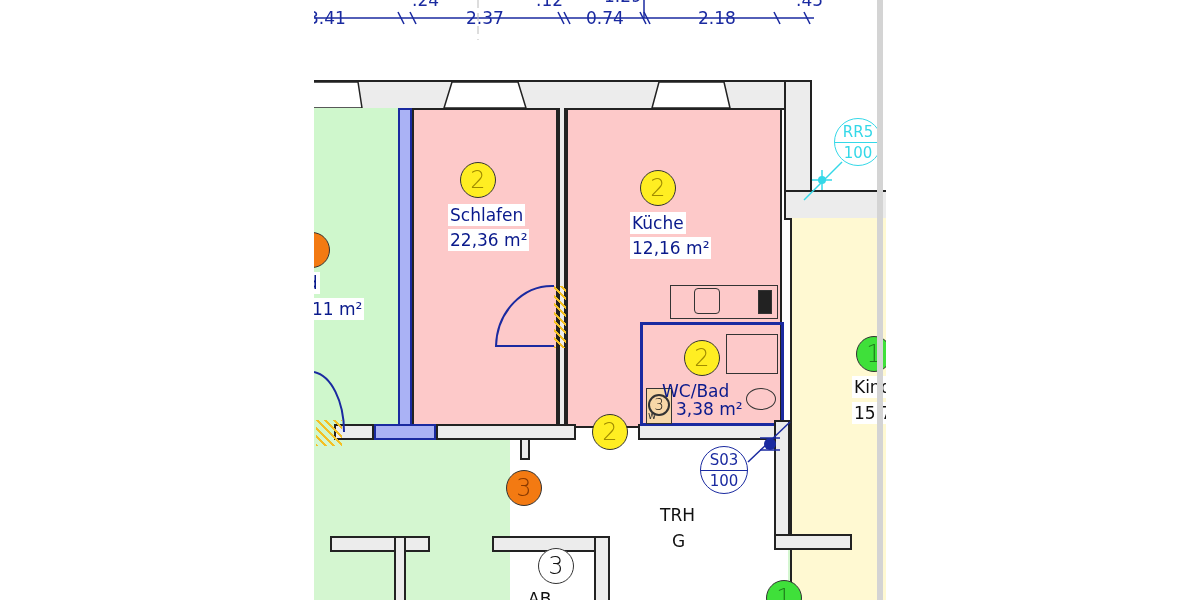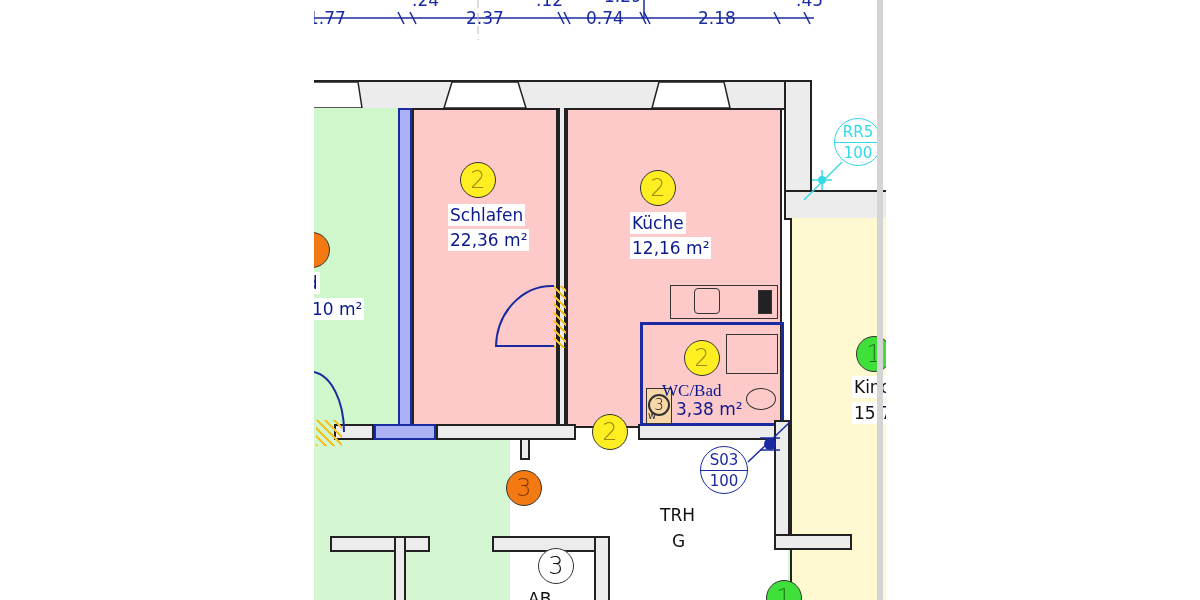--- a/index.html
+++ b/index.html
@@ -33,21 +33,21 @@
       <line x1="244" y1="12" x2="250" y2="24"></line>
         <line x1="250" y1="12" x2="256" y2="24"></line>
       <line x1="326" y1="12" x2="332" y2="24"></line>
         <line x1="330" y1="12" x2="336" y2="24"></line>
       <line x1="460" y1="12" x2="466" y2="24"></line>
         <line x1="490" y1="12" x2="496" y2="24"></line>
       <line x1="330" y1="0" x2="330" y2="18"></line>
     </g>
     <line x1="164" y1="0" x2="164" y2="600" stroke="#bbb" stroke-dasharray="8,5" stroke-width="1"></line>
   </svg>
-  <span class="dim" style="left:-6px">1.77</span>
+  <span class="dim" style="left:-6px">3.41</span>
   <span class="dim" style="left:152px">2.37</span>
   <span class="dim" style="left:272px">0.74</span>
   <span class="dim" style="left:384px">2.18</span>
   <span class="dim" style="left:98px;top:-10px">.24</span>
   <span class="dim" style="left:222px;top:-10px">.12</span>
   <span class="dim" style="left:290px;top:-14px">1.29</span>
   <span class="dim" style="left:482px;top:-10px">.45</span>
 
   <div class="wall" style="left:-4px;top:80px;width:500px;height:30px;"></div>
   <div class="wall" style="left:470px;top:80px;width:28px;height:114px;"></div>
@@ -95,26 +95,26 @@
   <div class="abs" style="left:2px;top:420px;width:26px;height:26px;background:repeating-linear-gradient(45deg,#f4c024 0 2px,transparent 2px 6px);"></div>
 
   <div class="wall" style="left:16px;top:536px;width:100px;height:16px;"></div>
   <div class="wall" style="left:80px;top:536px;width:12px;height:70px;"></div>
   <div class="wall" style="left:178px;top:536px;width:118px;height:16px;"></div>
   <div class="wall" style="left:280px;top:536px;width:16px;height:70px;"></div>
   <div class="wall" style="left:460px;top:420px;width:16px;height:120px;"></div>
   <div class="wall" style="left:460px;top:534px;width:78px;height:16px;"></div>
 
   <span class="label" style="left:-14px;top:272px;">ıd</span>
-  <span class="label" style="left:-4px;top:298px;">10 m²</span>
+  <span class="label" style="left:-4px;top:298px;">11 m²</span>
   <span class="label" style="left:134px;top:204px;">Schlafen</span>
   <span class="label" style="left:134px;top:229px;">22,36 m²</span>
   <span class="label" style="left:316px;top:212px;">Küche</span>
   <span class="label" style="left:316px;top:237px;">12,16 m²</span>
-  <span class="label" style="left:346px;top:380px;background:transparent;font-family:Liberation Serif, serif;">WC/Bad</span>
+  <span class="label" style="left:346px;top:380px;background:transparent;">WC/Bad</span>
   <span class="label" style="left:360px;top:398px;background:transparent;">3,38 m²</span>
   <span class="label black" style="left:538px;top:376px;background:#fff;">Kind</span>
   <span class="label black" style="left:538px;top:402px;background:#fff;">15,7</span>
   <span class="label black" style="left:344px;top:504px;">TRH</span>
   <span class="label black" style="left:356px;top:530px;">G</span>
   <span class="label black" style="left:212px;top:588px;background:#fff;">AB</span>
 
   <div class="badge orange" style="left:-20px;top:232px;"></div>
   <div class="badge yellow" style="left:146px;top:162px;">2</div>
   <div class="badge yellow" style="left:326px;top:170px;">2</div>

